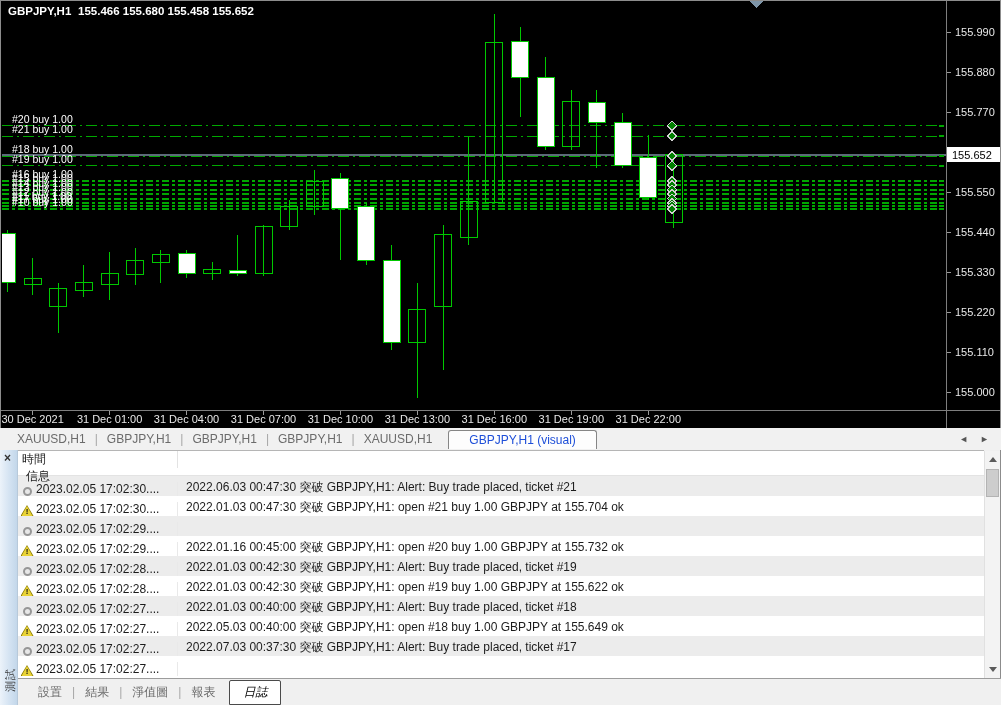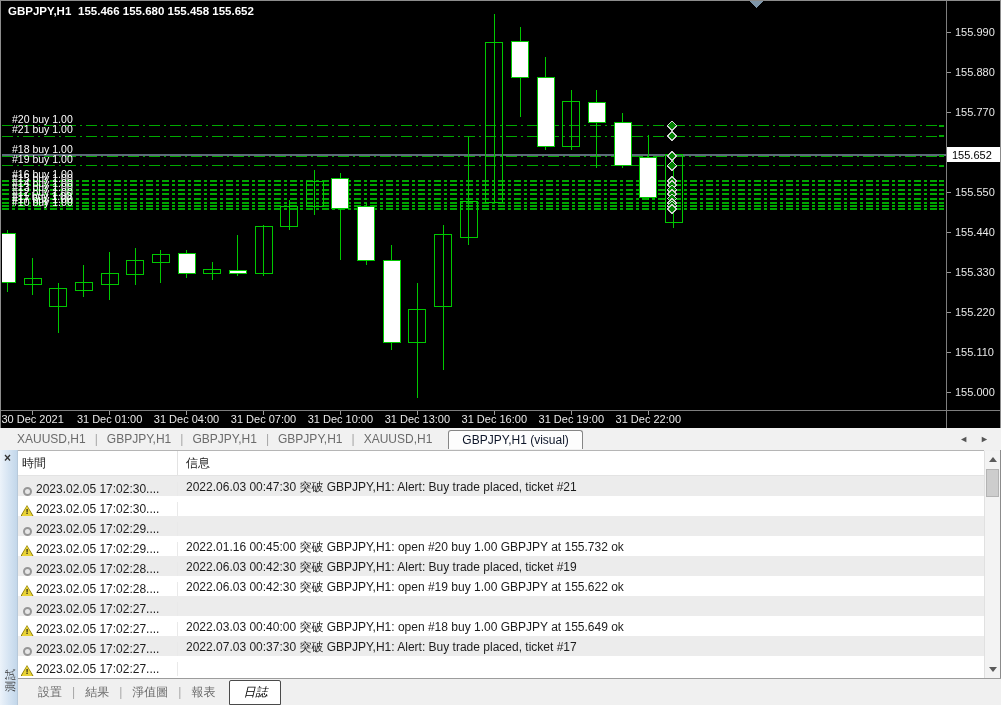--- a/index.html
+++ b/index.html
@@ -11,34 +11,34 @@
   
   #chart-wrap{position:absolute;left:0;top:0;width:1001px;height:428px;background:#000;}
   #chart-svg{position:absolute;left:0;top:0;font-family:"Liberation Sans",sans-serif;}
   
   .chart-tabs{position:absolute;left:0;top:428px;width:1001px;height:22px;background:#f1f1f1;
     display:flex;align-items:stretch;font-size:12px;color:#6b6b6b;box-sizing:border-box;}
   .tabstrip{display:flex;align-items:center;padding-left:8px;flex:1;min-width:0;}
   .tab{padding:0 9px;white-space:nowrap;}
   .tab-sep{color:#a6a6a6;}
   .tab.active{background:#fdfdfd;border:1px solid #868686;border-bottom:none;
-    border-radius:3px 3px 0 0;color:#0f172a;padding:2px 13px;margin-left:7px;margin-top:1px;
+    border-radius:3px 3px 0 0;color:#1d4ed8;padding:2px 20px;margin-left:7px;margin-top:1px;
     display:flex;align-items:center;}
   .nav-arrows{display:flex;align-items:center;gap:12px;padding-right:12px;color:#555;font-size:9px;}
   
   .side-strip{position:absolute;left:0;top:450px;width:18px;height:255px;
     background:linear-gradient(90deg,#ecf3fa 0%,#d4e3f2 55%,#c3d7ea 100%);
     border-right:1px solid #b7c9da;box-sizing:border-box;}
   .close-x{font-size:12px;font-weight:bold;color:#333;padding:2px 0 0 4px;line-height:12px;}
   .side-label{position:absolute;left:3px;top:242px;transform-origin:0 0;transform:rotate(-90deg);
     font-size:11px;color:#3a3a3a;white-space:nowrap;letter-spacing:1px;}
   .journal{position:absolute;left:18px;top:450px;width:966px;height:228px;background:#fff;
     border-top:1px solid #b5b5b5;box-sizing:border-box;overflow:hidden;}
   .j-header{height:24px;display:flex;align-items:stretch;border-bottom:1px solid #e3e3e3;
-    font-size:12px;color:#222;}
+    font-size:12px;color:#222;flex-direction:column;}
   .j-h-time{width:160px;padding-left:4px;border-right:1px solid #e3e3e3;box-sizing:border-box;
     display:flex;align-items:center;}
   .j-h-msg{padding-left:8px;display:flex;align-items:center;}
   .j-row{height:20px;display:flex;align-items:flex-end;font-size:12px;color:#1c1c1c;background:#fff;}
   .j-row.shaded{background:#ececec;}
   .j-icon{width:18px;display:flex;justify-content:center;align-items:center;}
   .j-time{width:142px;overflow:hidden;white-space:nowrap;border-right:1px solid #e9e9e9;
     box-sizing:border-box;display:flex;align-items:center;}
   .j-msg{padding-left:8px;white-space:nowrap;overflow:hidden;display:flex;align-items:center;}
   .icon-info{width:9px;height:9px;border-radius:50%;border:2px solid #979797;background:#e8e8e8;
@@ -336,20 +336,21 @@
         <div class="j-msg">2022.06.03 00:47:30  突破 GBPJPY,H1: Alert: Buy trade placed, ticket #21</div>
       </div>
       <div class="j-row">
         <div class="j-icon">
           <span class="icon-warn">
             <i></i>
             <b>!</b>
           </span>
         </div>
         <div class="j-time">2023.02.05 17:02:30....</div>
+        <div class="j-msg">2022.01.03 00:47:30  突破 GBPJPY,H1: open #21 buy 1.00 GBPJPY at 155.704 ok</div>
       </div>
       <div class="j-row shaded">
         <div class="j-icon">
           <span class="icon-info"></span>
         </div>
         <div class="j-time">2023.02.05 17:02:29....</div>
       </div>
       <div class="j-row">
         <div class="j-icon">
           <span class="icon-warn">
@@ -358,47 +359,48 @@
           </span>
         </div>
         <div class="j-time">2023.02.05 17:02:29....</div>
         <div class="j-msg">2022.01.16 00:45:00  突破 GBPJPY,H1: open #20 buy 1.00 GBPJPY at 155.732 ok</div>
       </div>
       <div class="j-row shaded">
         <div class="j-icon">
           <span class="icon-info"></span>
         </div>
         <div class="j-time">2023.02.05 17:02:28....</div>
-        <div class="j-msg">2022.06.03 00:42:30  突破 GBPJPY,H1: Alert: Buy trade placed, ticket #19</div>
+        <div class="j-msg">2022.01.03 00:42:30  突破 GBPJPY,H1: Alert: Buy trade placed, ticket #19</div>
       </div>
       <div class="j-row">
         <div class="j-icon">
           <span class="icon-warn">
             <i></i>
             <b>!</b>
           </span>
         </div>
         <div class="j-time">2023.02.05 17:02:28....</div>
-        <div class="j-msg">2022.06.03 00:42:30  突破 GBPJPY,H1: open #19 buy 1.00 GBPJPY at 155.622 ok</div>
+        <div class="j-msg">2022.01.03 00:42:30  突破 GBPJPY,H1: open #19 buy 1.00 GBPJPY at 155.622 ok</div>
       </div>
       <div class="j-row shaded">
         <div class="j-icon">
           <span class="icon-info"></span>
         </div>
         <div class="j-time">2023.02.05 17:02:27....</div>
+        <div class="j-msg">2022.01.03 00:40:00  突破 GBPJPY,H1: Alert: Buy trade placed, ticket #18</div>
       </div>
       <div class="j-row">
         <div class="j-icon">
           <span class="icon-warn">
             <i></i>
             <b>!</b>
           </span>
         </div>
         <div class="j-time">2023.02.05 17:02:27....</div>
-        <div class="j-msg">2022.03.03 00:40:00  突破 GBPJPY,H1: open #18 buy 1.00 GBPJPY at 155.649 ok</div>
+        <div class="j-msg">2022.05.03 00:40:00  突破 GBPJPY,H1: open #18 buy 1.00 GBPJPY at 155.649 ok</div>
       </div>
       <div class="j-row shaded">
         <div class="j-icon">
           <span class="icon-info"></span>
         </div>
         <div class="j-time">2023.02.05 17:02:27....</div>
         <div class="j-msg">2022.07.03 00:37:30  突破 GBPJPY,H1: Alert: Buy trade placed, ticket #17</div>
       </div>
       <div class="j-row">
         <div class="j-icon">

